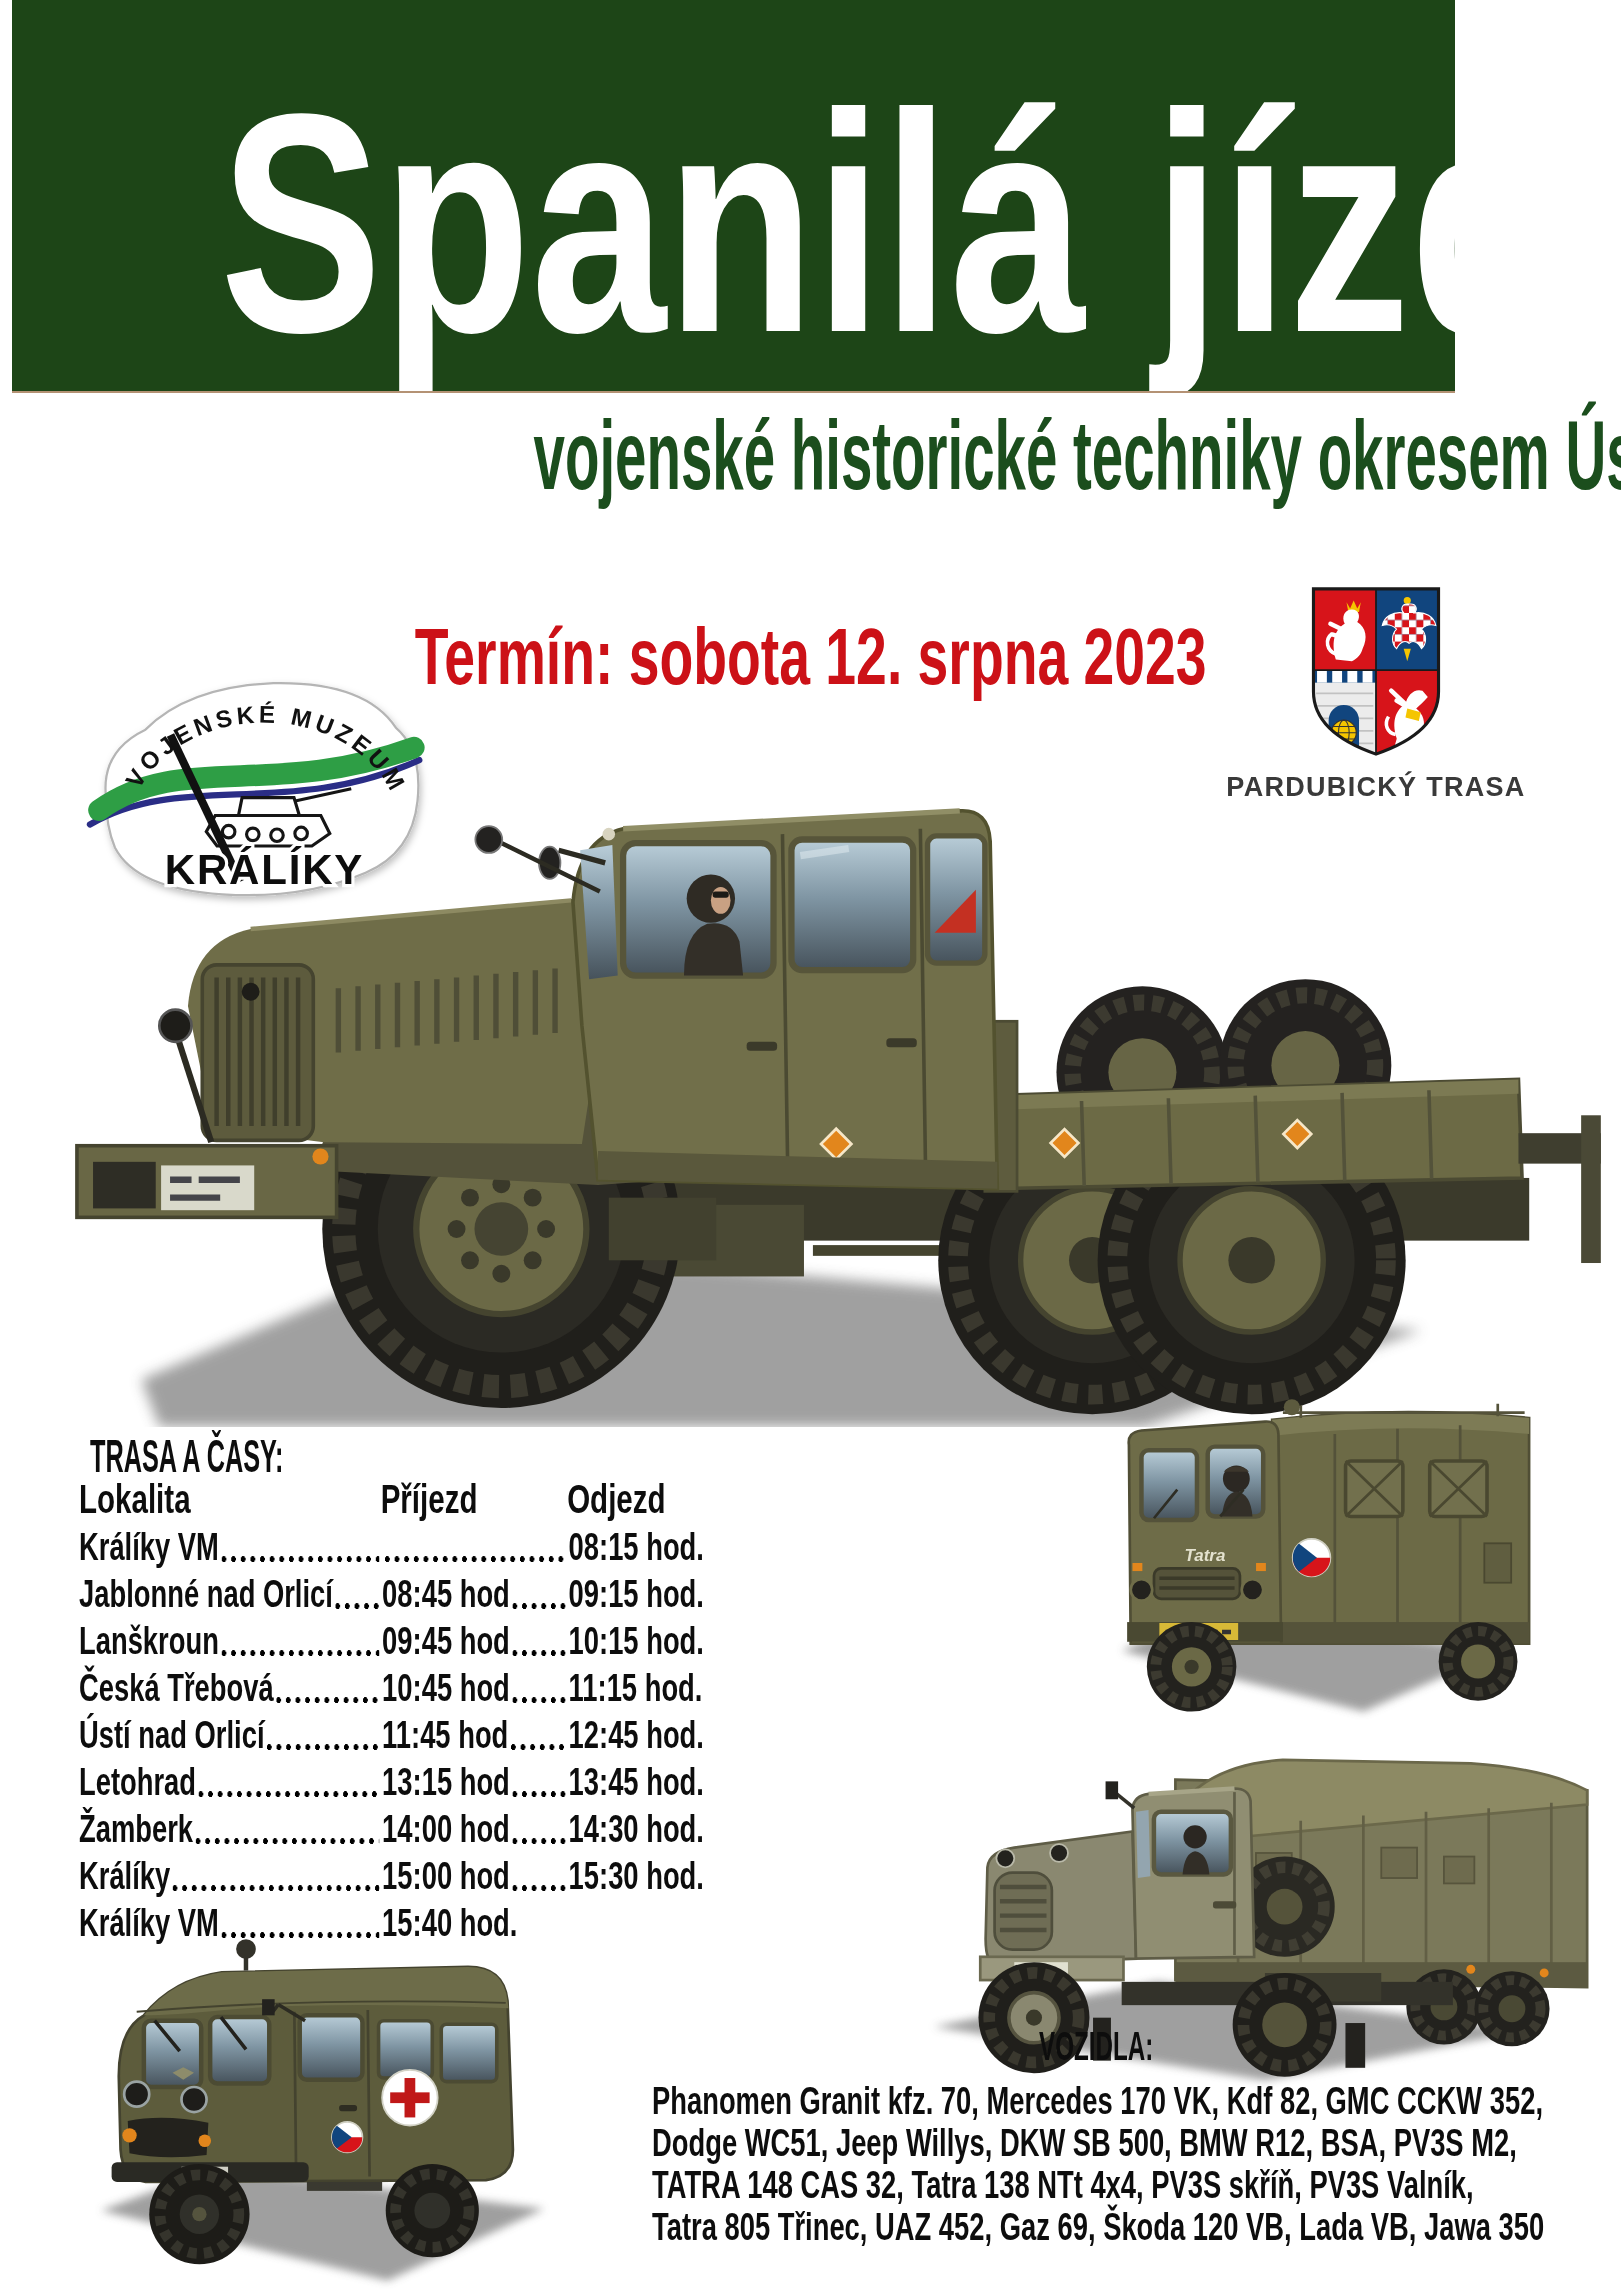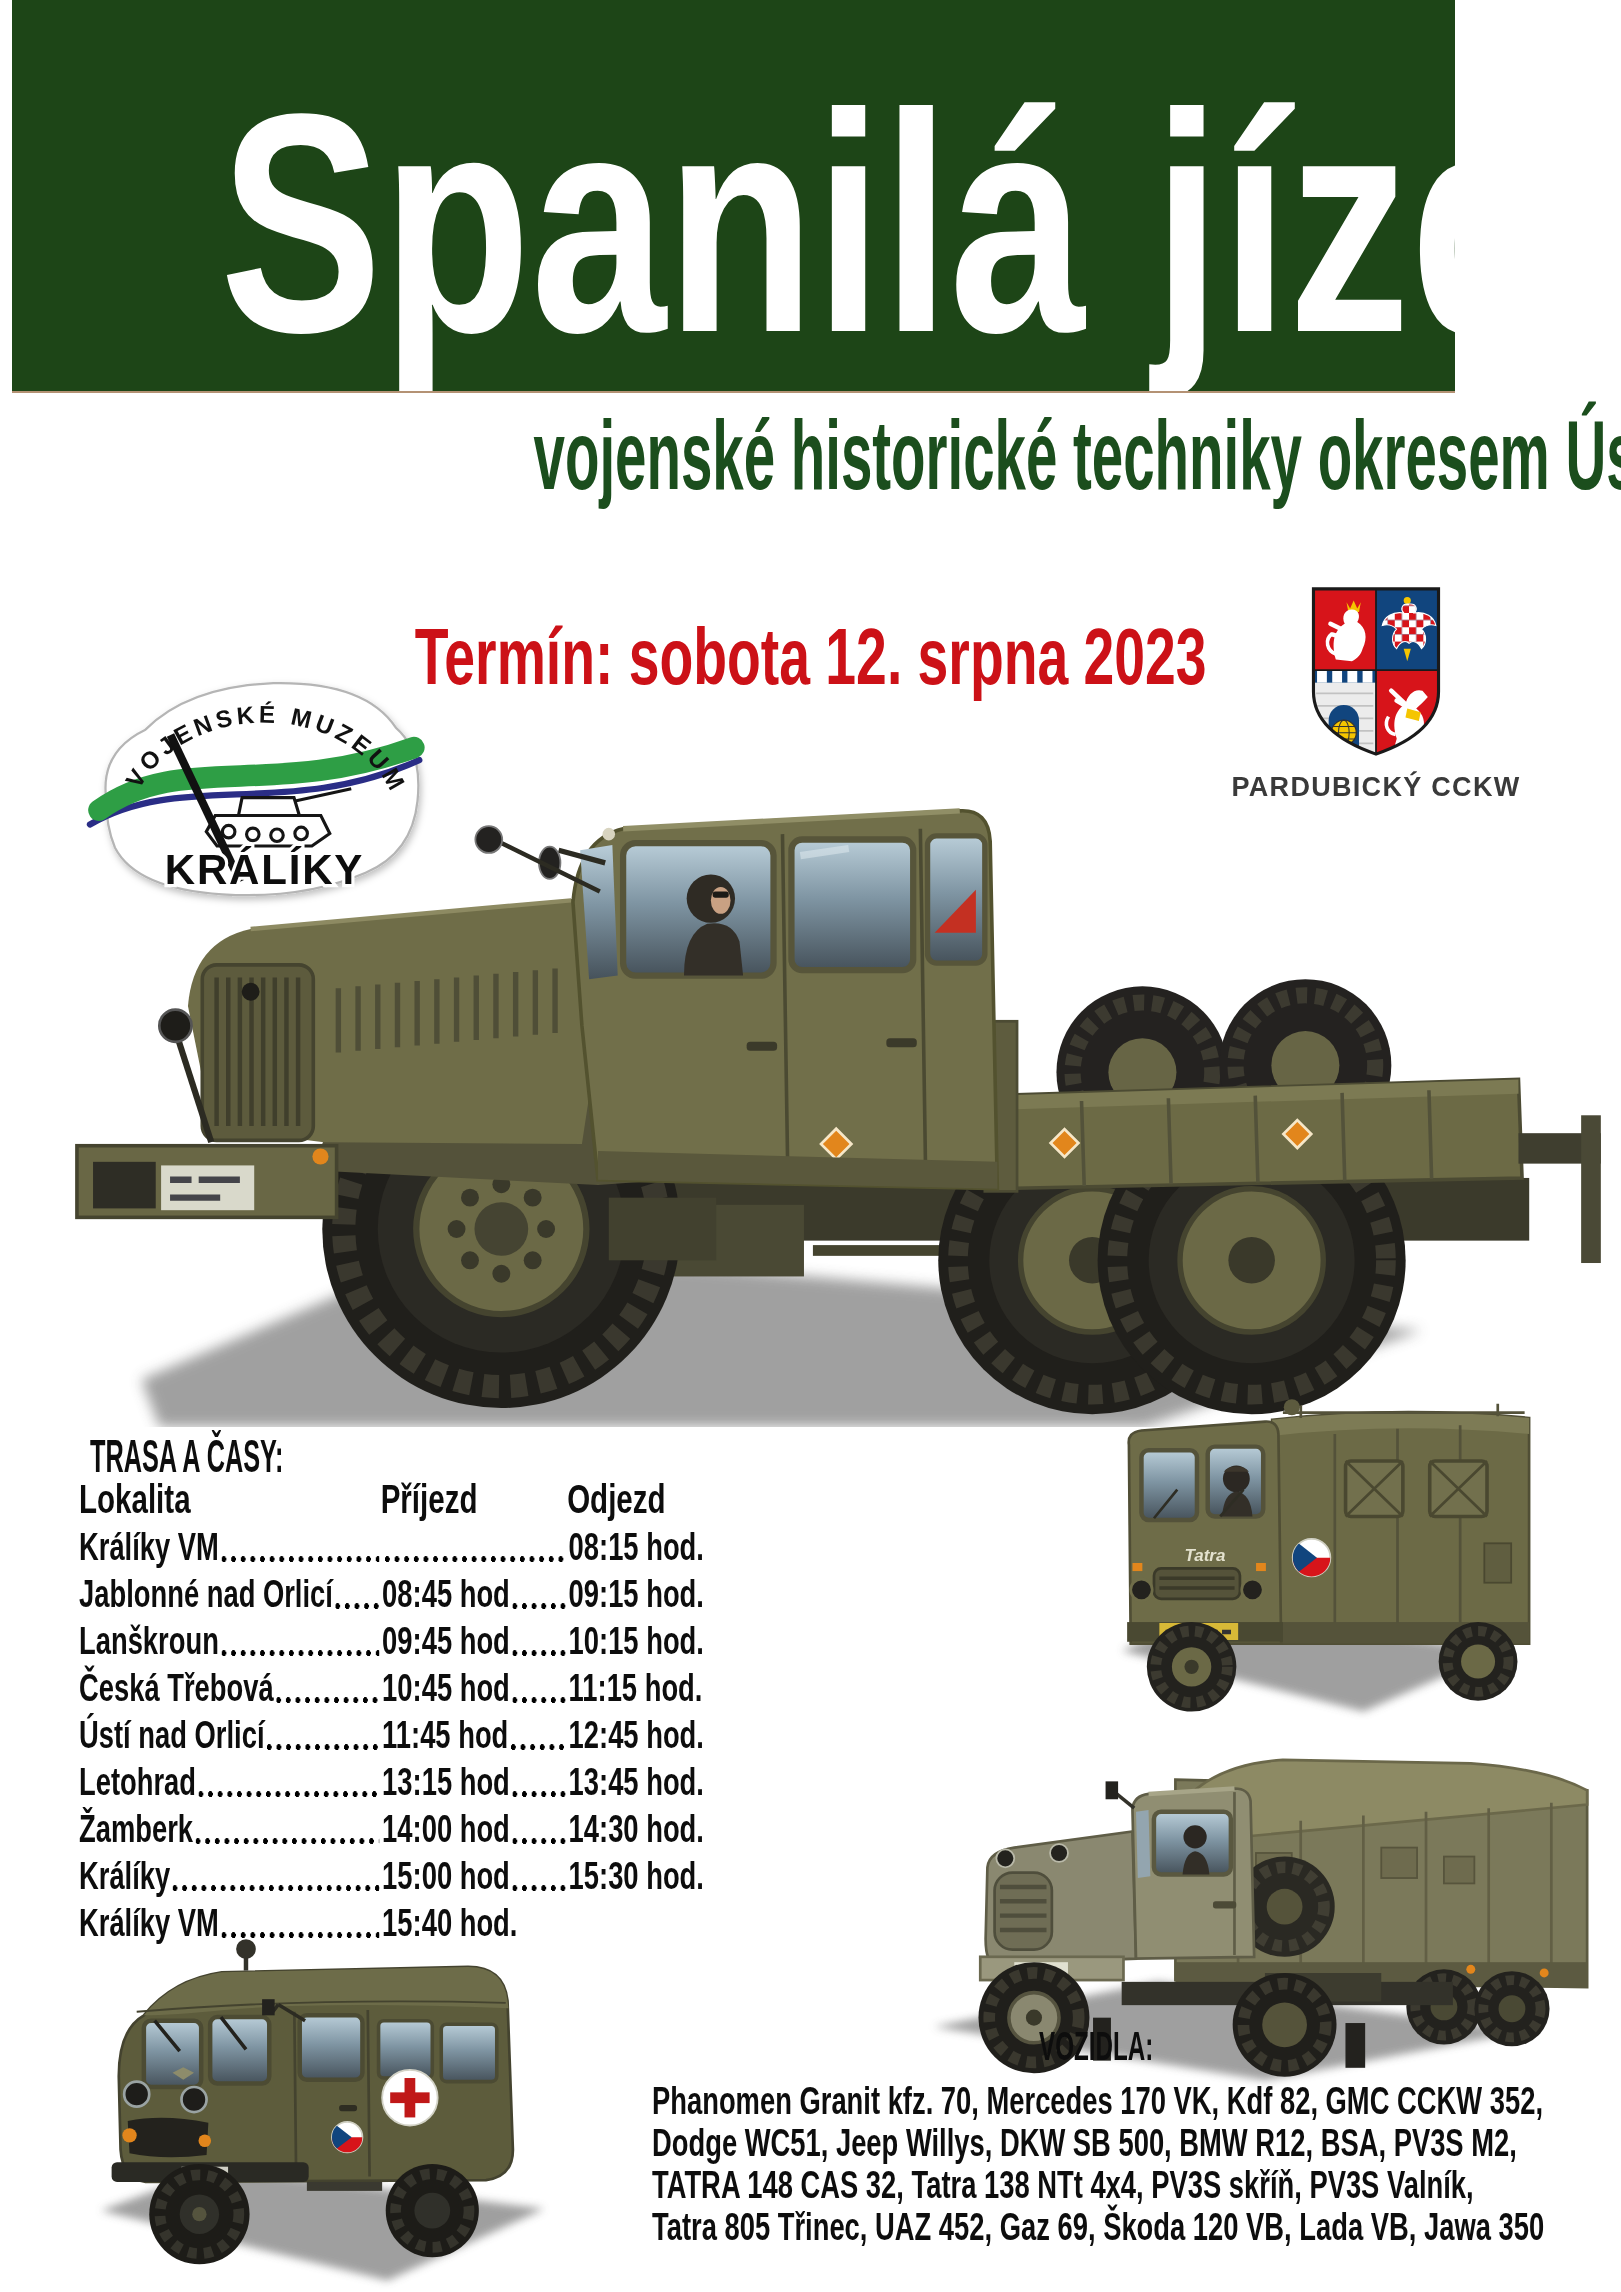--- a/index.html
+++ b/index.html
@@ -156,21 +156,21 @@
       <g>
         <path d="M98,172 C92,152 98,140 108,134 C110,124 118,116 127,119 L133,126 C128,132 124,135 120,139 C128,145 131,155 127,165 C121,175 108,178 100,176 Z" fill="#fff"></path>
         <path d="M108,134 L92,119 M113,139 L98,130 M101,172 L97,186 M117,169 L117,186" stroke="#fff" stroke-width="5" stroke-linecap="round"></path>
         <path d="M97,168 C87,166 84,156 89,148" stroke="#fff" stroke-width="4" fill="none"></path>
         <path d="M110,139 L125,143 L123,153 L108,149 Z" fill="#f5c500"></path>
       </g>
     </g>
     <path d="M5,5 H145 V120 Q145,166 75,190 Q5,166 5,120 Z" fill="none" stroke="#1a1a1a" stroke-width="3.5"></path>
     <path d="M75,5 V190 M5,96 H145" stroke="#1a1a1a" stroke-width="2"></path>
   </svg>
-  <div class="region-label">PARDUBICKÝ CCKW</div>
+  <div class="region-label">PARDUBICKÝ TRASA</div>
 
   <svg class="photo" id="photo-main" viewBox="0 0 1768 748">
     <defs>
       <linearGradient id="glass" x1="0" y1="0" x2="0" y2="1">
         <stop offset="0" stop-color="#b9cdd8"></stop>
           <stop offset=".45" stop-color="#7f95a3"></stop>
           <stop offset="1" stop-color="#46525b"></stop>
       </linearGradient>
       <filter id="soft" x="-20%" y="-20%" width="140%" height="140%">
           <feGaussianBlur stdDeviation="7"></feGaussianBlur>

